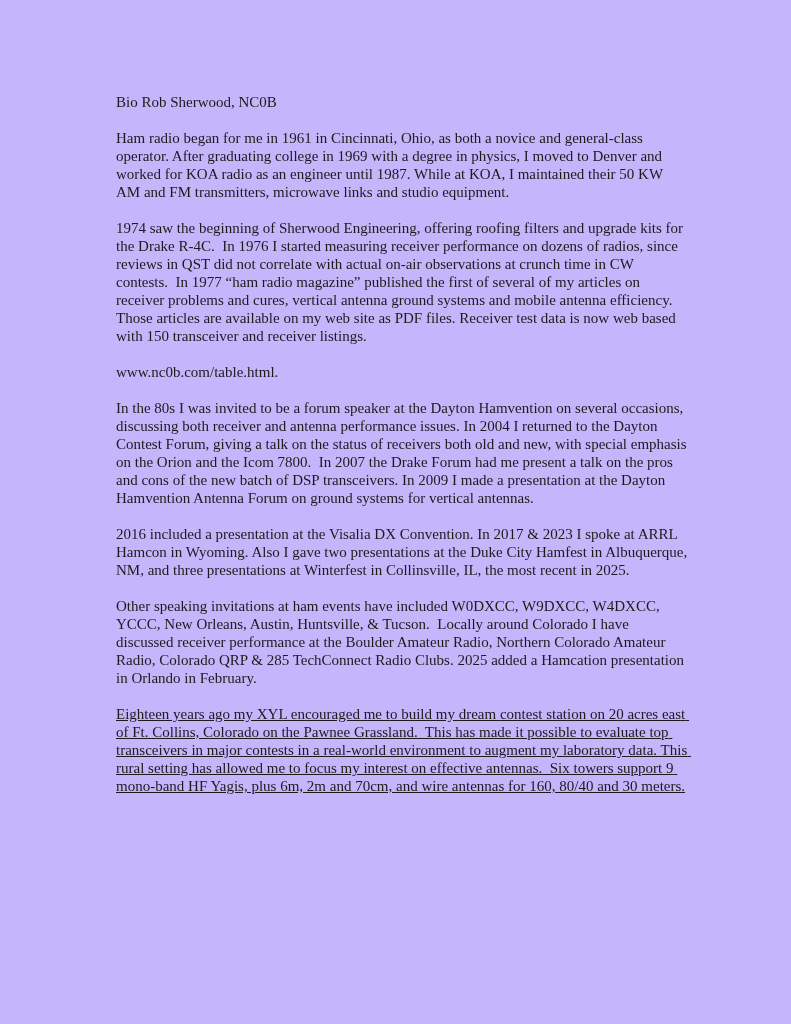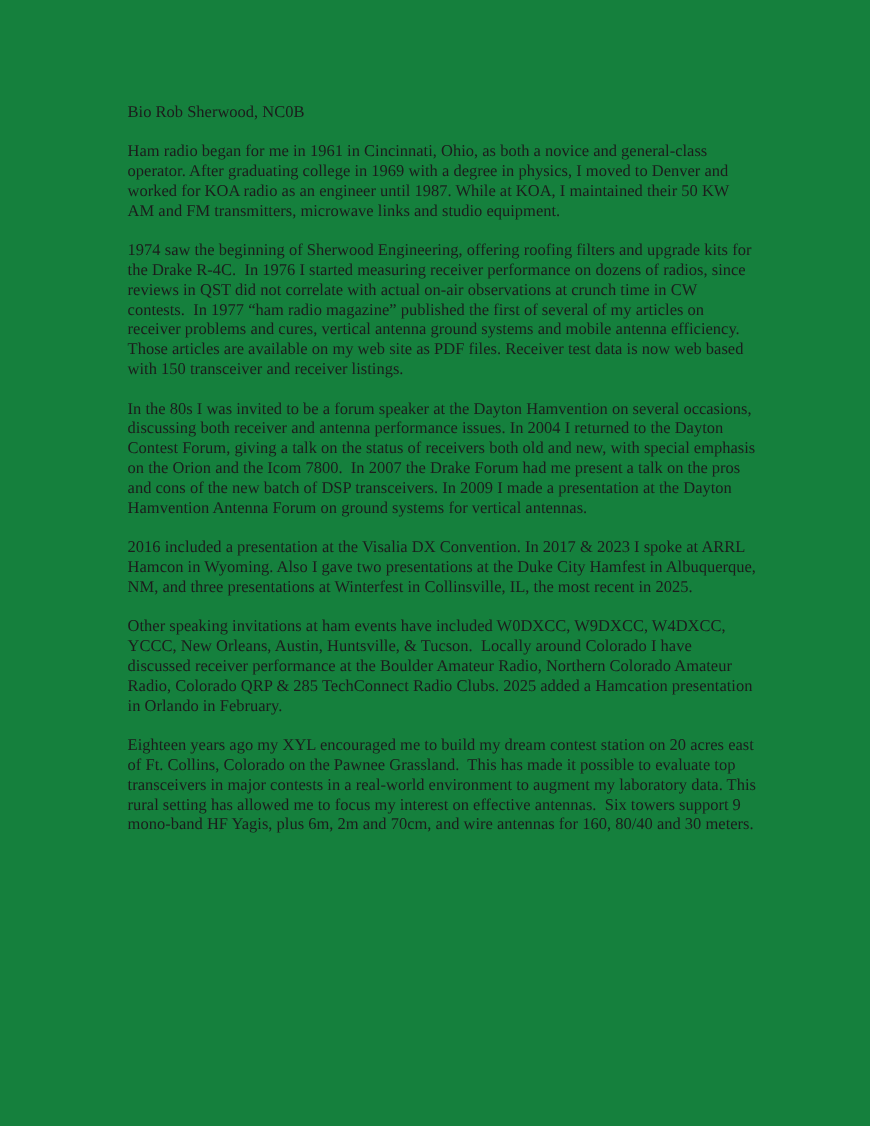--- a/index.html
+++ b/index.html
@@ -4,48 +4,50 @@
 <style>
   html, body {
     margin: 0;
     padding: 0;
     background: #ffffff;
   }
   .page {
     position: relative;
     width: 791px;
     height: 1024px;
-    background: #15803d;
+    background: #c4b5fd;
     box-sizing: border-box;
     padding: 93px 103px 0 116px;
     overflow: hidden;
     font-family: "Liberation Serif", "DejaVu Serif", serif;
     color: #1c1c1c;
   }
   .page p {
     margin: 0 0 18px 0;
     font-size: 15px;
     line-height: 18px;
     white-space: pre-wrap;
     letter-spacing: 0;
   }
   .gap-extra {
     margin-top: 36px; 
+    text-decoration: underline;
   }
 </style>
 </head>
 <body>
 
 <div class="page">
   <p>Bio Rob Sherwood, NC0B</p>
 
   <p>Ham radio began for me in 1961 in Cincinnati, Ohio, as both a novice and general-class operator. After graduating college in 1969 with a degree in physics, I moved to Denver and worked for KOA radio as an engineer until 1987. While at KOA, I maintained their 50 KW AM and FM transmitters, microwave links and studio equipment.</p>
 
   <p>1974 saw the beginning of Sherwood Engineering, offering roofing filters and upgrade kits for the Drake R-4C.  In 1976 I started measuring receiver performance on dozens of radios, since reviews in QST did not correlate with actual on-air observations at crunch time in CW contests.  In 1977 “ham radio magazine” published the first of several of my articles on receiver problems and cures, vertical antenna ground systems and mobile antenna efficiency.  Those articles are available on my web site as PDF files. Receiver test data is now web based with 150 transceiver and receiver listings.</p>
 
+  <p>www.nc0b.com/table.html.</p>
 
   <p>In the 80s I was invited to be a forum speaker at the Dayton Hamvention on several occasions, discussing both receiver and antenna performance issues. In 2004 I returned to the Dayton Contest Forum, giving a talk on the status of receivers both old and new, with special emphasis on the Orion and the Icom 7800.  In 2007 the Drake Forum had me present a talk on the pros and cons of the new batch of DSP transceivers. In 2009 I made a presentation at the Dayton Hamvention Antenna Forum on ground systems for vertical antennas.</p>
 
   <p>2016 included a presentation at the Visalia DX Convention. In 2017 &amp; 2023 I spoke at ARRL Hamcon in Wyoming. Also I gave two presentations at the Duke City Hamfest in Albuquerque, NM, and three presentations at Winterfest in Collinsville, IL, the most recent in 2025.</p>
 
 
   <p>Other speaking invitations at ham events have included W0DXCC, W9DXCC, W4DXCC, YCCC, New Orleans, Austin, Huntsville, &amp; Tucson.  Locally around Colorado I have discussed receiver performance at the Boulder Amateur Radio, Northern Colorado Amateur Radio, Colorado QRP &amp; 285 TechConnect Radio Clubs. 2025 added a Hamcation presentation in Orlando in February.</p>
 
   <p class="gap-extra">Eighteen years ago my XYL encouraged me to build my dream contest station on 20 acres east of Ft. Collins, Colorado on the Pawnee Grassland.  This has made it possible to evaluate top transceivers in major contests in a real-world environment to augment my laboratory data. This rural setting has allowed me to focus my interest on effective antennas.  Six towers support 9 mono-band HF Yagis, plus 6m, 2m and 70cm, and wire antennas for 160, 80/40 and 30 meters.</p>
 </div>

